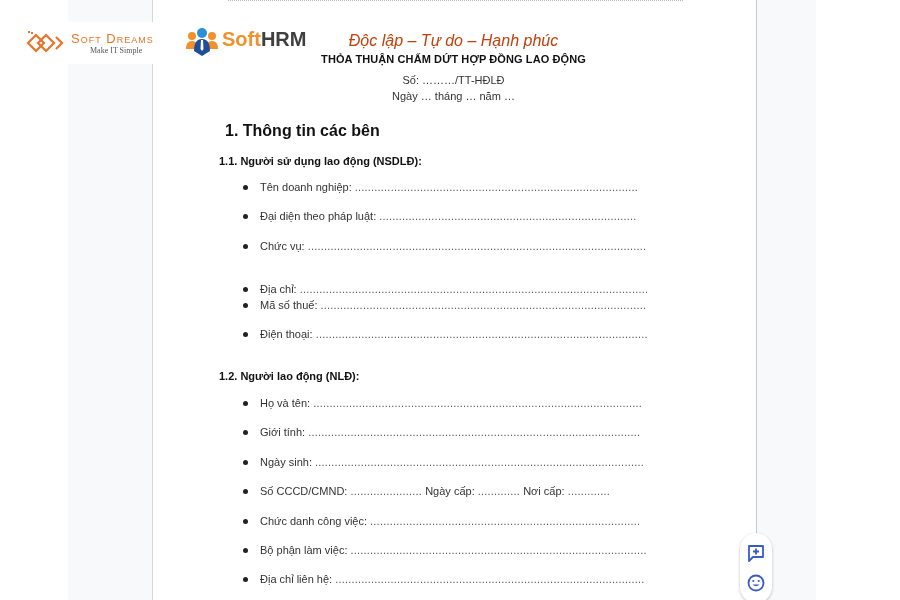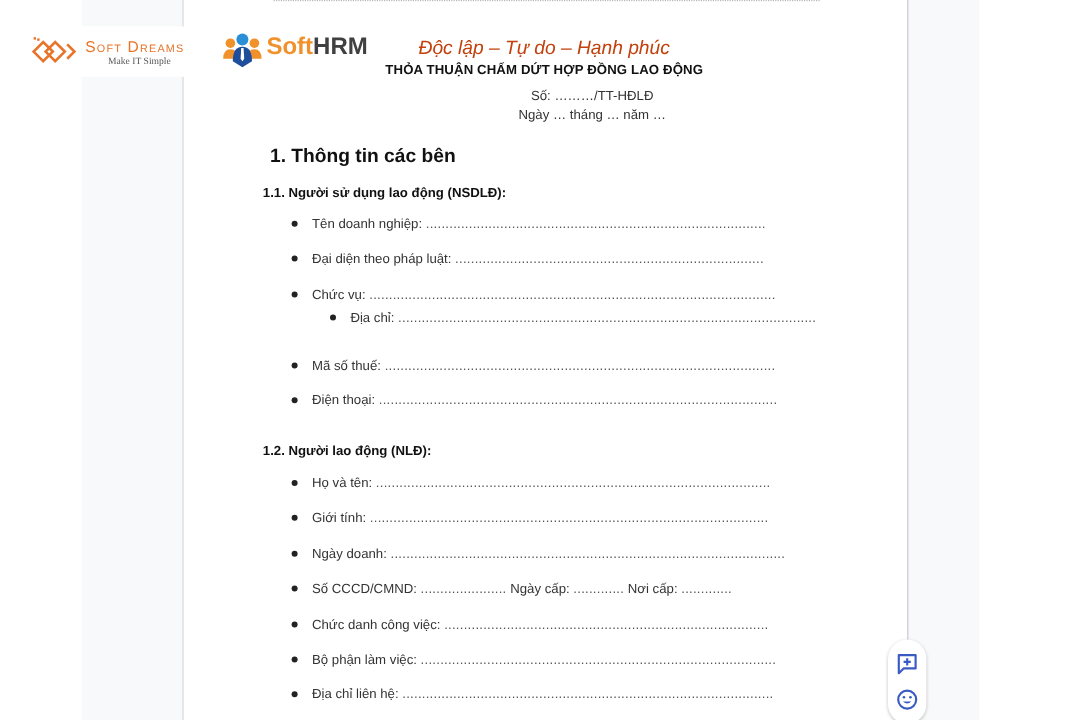--- a/index.html
+++ b/index.html
@@ -7,21 +7,21 @@
            font-family:"Liberation Sans", sans-serif; color:#111; }
     .viewer { position:absolute; left:68px; top:0; width:748px; height:600px; background:#f8f9fa; }
     .page { position:absolute; left:152px; top:0; width:603px; height:600px; background:#ffffff;
             border-left:1px solid #d5d7db; border-right:1px solid #c8cacf; }
     .page-topline { position:absolute; left:228px; top:0; width:455px; height:2px;
             border-top:1px dotted #b8b8b8; }
     .motto { position:absolute; left:152px; width:603px; top:32px; text-align:center;
              font-style:italic; font-size:16px; color:#c2410c; }
     .title { position:absolute; left:152px; width:603px; top:53px; text-align:center;
              font-weight:bold; font-size:11px; letter-spacing:0.1px; }
-    .meta { position:absolute; left:152px; width:603px; text-align:center; font-size:11px; color:#333;padding-left:40px; }
+    .meta { position:absolute; left:152px; width:603px; text-align:center; font-size:11px; color:#333; }
     .h1 { position:absolute; left:225px; top:122px; font-size:16px; font-weight:bold; color:#111; }
     .h2 { position:absolute; left:219px; font-size:11px; font-weight:bold; color:#111; }
     .item { position:absolute; left:243px; font-size:11px; color:#333; white-space:nowrap; }
     .item .bullet { display:inline-block; width:5px; height:5px; border-radius:50%; background:#222;
                     vertical-align:middle; margin-right:12px; position:relative; top:-1px; }
     .item .fill { color:#555; letter-spacing:0.2px; }
 
     .logo-bar { position:absolute; left:0; top:22px; width:318px; height:42px; background:#ffffff; }
     .sd-logo { position:absolute; left:22px; top:26px; width:150px; height:34px; }
     .sd-name { position:absolute; left:71px; top:31px; font-size:13px; color:#e8742a; letter-spacing:1px; font-variant:small-caps; }
@@ -69,29 +69,29 @@
 <div class="title">THỎA THUẬN CHẤM DỨT HỢP ĐỒNG LAO ĐỘNG</div>
 <div class="meta" style="top:74px;">Số: ………/TT-HĐLĐ</div>
 <div class="meta" style="top:90px;">Ngày … tháng … năm …</div>
 
 <div class="h1">1. Thông tin các bên</div>
 <div class="h2" style="top:155px;">1.1. Người sử dụng lao động (NSDLĐ):</div>
 
 <div class="item" style="top:181px;"><span class="bullet"></span><span>Tên doanh nghiệp:</span> <span class="fill">.......................................................................................</span></div>
 <div class="item" style="top:210px;"><span class="bullet"></span><span>Đại diện theo pháp luật:</span> <span class="fill">...............................................................................</span></div>
 <div class="item" style="top:240px;"><span class="bullet"></span><span>Chức vụ:</span> <span class="fill">........................................................................................................</span></div>
-<div class="item" style="top:259px;margin-left:32px;"><span class="bullet"></span><span>Địa chỉ:</span> <span class="fill">...........................................................................................................</span></div>
+<div class="item" style="top:283px;"><span class="bullet"></span><span>Địa chỉ:</span> <span class="fill">...........................................................................................................</span></div>
 <div class="item" style="top:299px;"><span class="bullet"></span><span>Mã số thuế:</span> <span class="fill">....................................................................................................</span></div>
 <div class="item" style="top:328px;"><span class="bullet"></span><span>Điện thoại:</span> <span class="fill">......................................................................................................</span></div>
 
 <div class="h2" style="top:370px;">1.2. Người lao động (NLĐ):</div>
 
 <div class="item" style="top:397px;"><span class="bullet"></span><span>Họ và tên:</span> <span class="fill">.....................................................................................................</span></div>
 <div class="item" style="top:426px;"><span class="bullet"></span><span>Giới tính:</span> <span class="fill">......................................................................................................</span></div>
-<div class="item" style="top:456px;"><span class="bullet"></span><span>Ngày doanh:</span> <span class="fill">.....................................................................................................</span></div>
+<div class="item" style="top:456px;"><span class="bullet"></span><span>Ngày sinh:</span> <span class="fill">.....................................................................................................</span></div>
 <div class="item" style="top:485px;"><span class="bullet"></span><span>Số CCCD/CMND:</span> <span class="fill">......................</span> <span>Ngày cấp:</span> <span class="fill">.............</span> <span>Nơi cấp:</span> <span class="fill">.............</span></div>
 <div class="item" style="top:515px;"><span class="bullet"></span><span>Chức danh công việc:</span> <span class="fill">...................................................................................</span></div>
 <div class="item" style="top:544px;"><span class="bullet"></span><span>Bộ phận làm việc:</span> <span class="fill">...........................................................................................</span></div>
 <div class="item" style="top:573px;"><span class="bullet"></span><span>Địa chỉ liên hệ:</span> <span class="fill">...............................................................................................</span></div>
 
 <div class="side-tools">
   <svg class="tool" style="top:10px;" viewBox="0 0 20 20">
     <path d="M3 3 H17 V14 H7 L3 18 Z" fill="none" stroke="#3b5bc4" stroke-width="1.8" stroke-linejoin="round"></path>
     <path d="M10 5.5 V11.5 M7 8.5 H13" stroke="#3b5bc4" stroke-width="1.8"></path>
   </svg>

